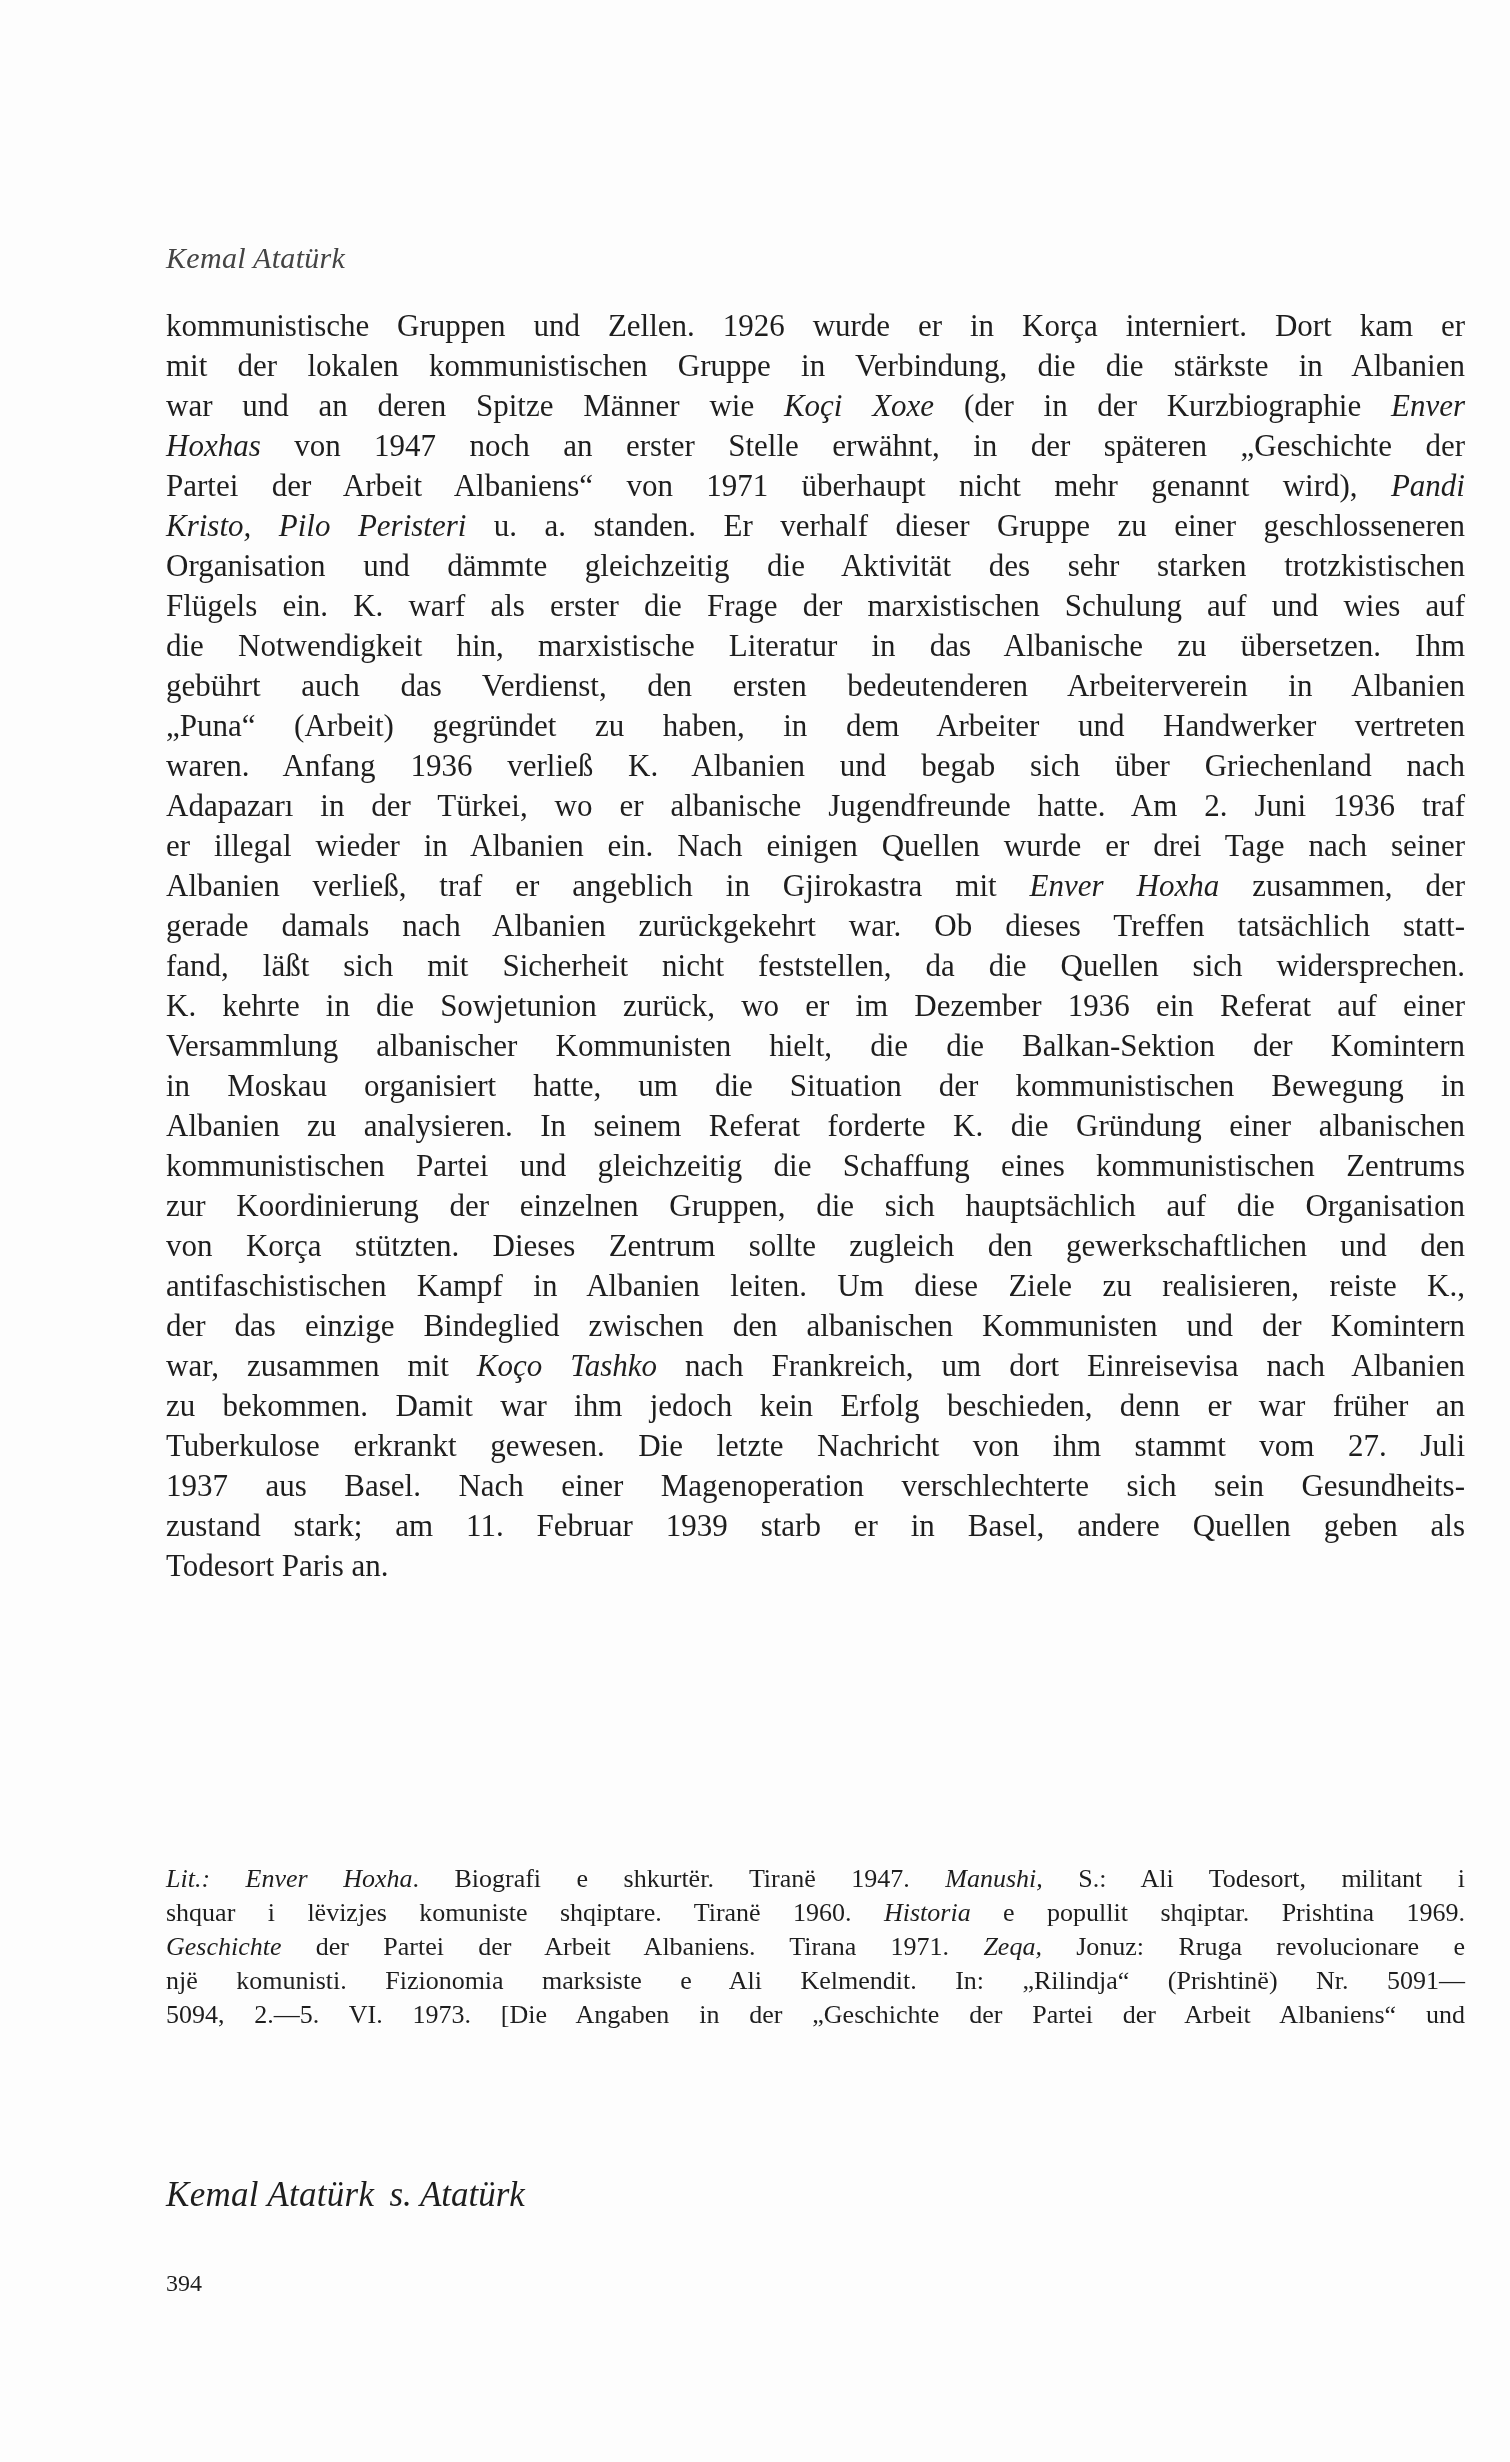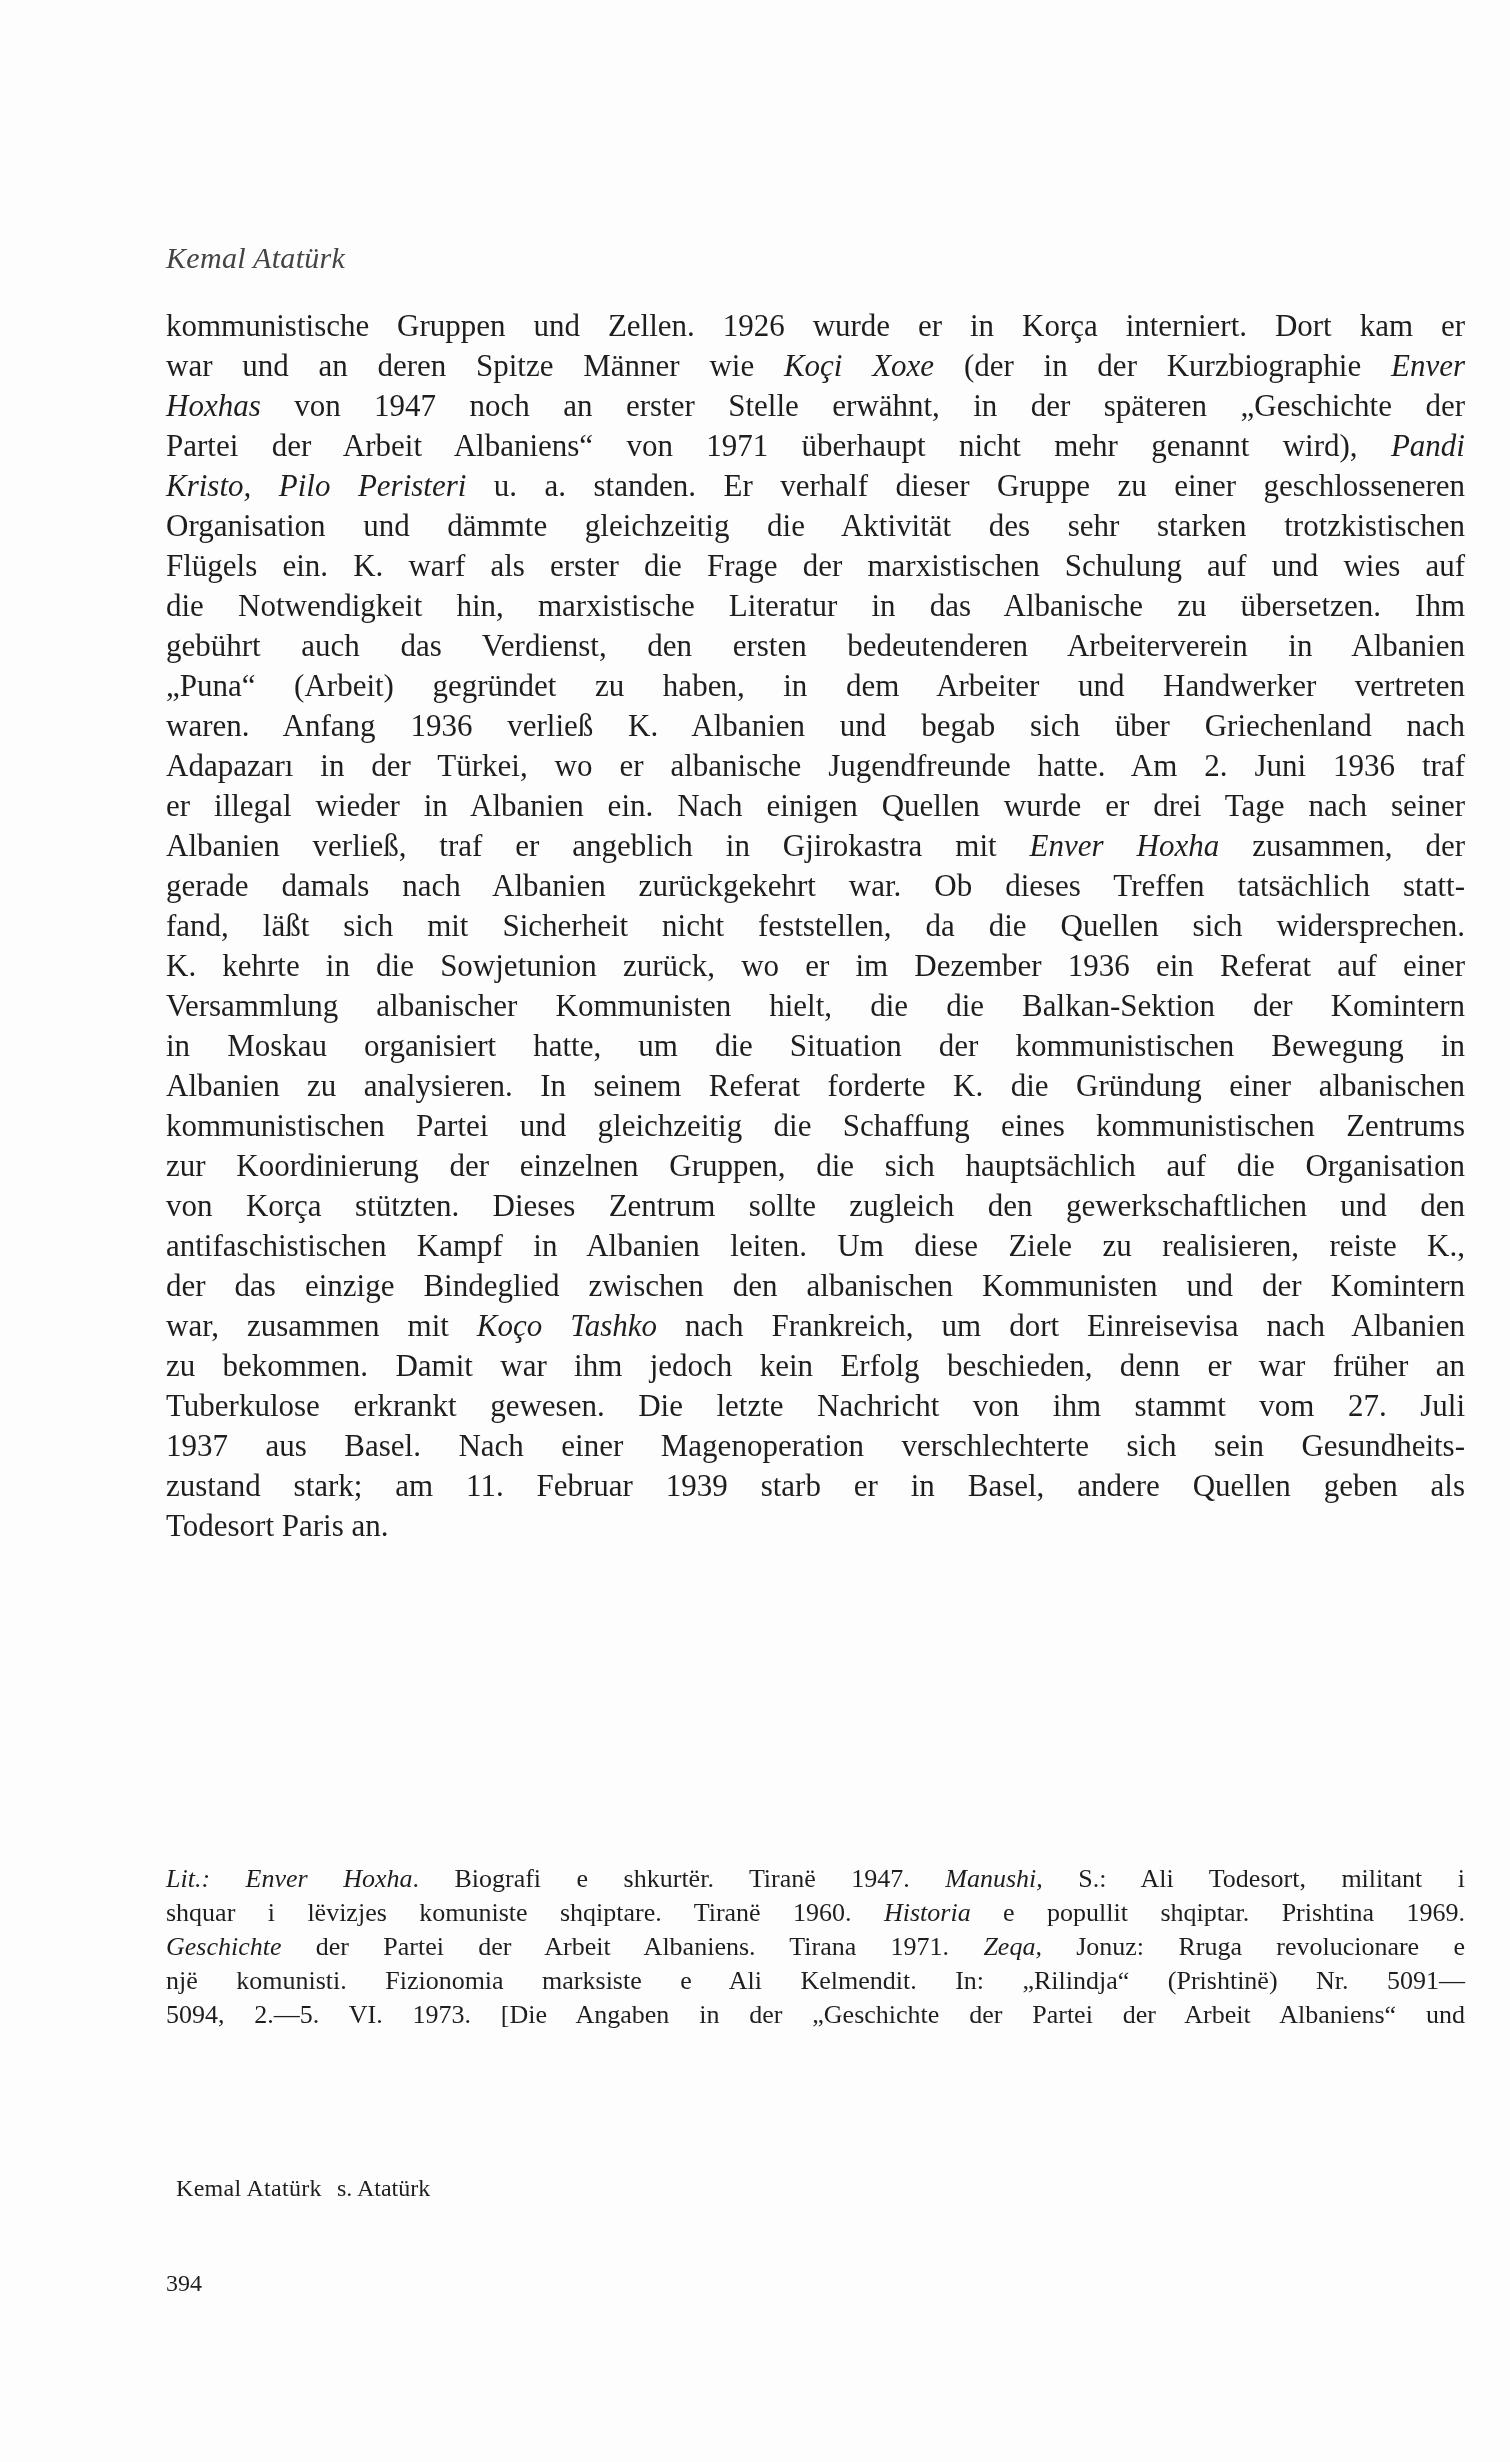--- a/index.html
+++ b/index.html
@@ -8,32 +8,33 @@
   .running-head { position: absolute; left: 166px; top: 241px; font-size: 30px;
                   font-style: italic; color: #444; letter-spacing: 0.3px; }
   .body-text { position: absolute; left: 166px; top: 306px; width: 1299px; }
   .line { font-size: 31px; line-height: 40px; height: 40px; white-space: nowrap;
           text-align: justify; text-align-last: justify; }
   .line.last { text-align-last: left; }
   .lit { position: absolute; left: 166px; top: 1862px; width: 1299px; }
   .lit .line { font-size: 26px; line-height: 34px; height: 34px; }
   .lit .sig-line { display: flex; justify-content: space-between; }
   i { }
-  .xref { position: absolute; left: 176px; top: 2175px; font-size: 24px; }
+  .xref { position: absolute; left: 166px; top: 2175px; font-size: 35px; font-style: italic; }
   .xref .head { font-weight: normal; letter-spacing: 0.3px; }
   .xref .sep { margin-left: 15px; }
   .page-num { position: absolute; left: 166px; top: 2270px; font-size: 24px; }
 </style>
 </head>
 <body>
 
 <div class="running-head">Kemal Atatürk</div>
 
 <div class="body-text" id="body-text">
     <div class="line"><span>kommunistische Gruppen und Zellen. 1926 wurde er in Korça interniert. Dort kam er</span></div>
+    <div class="line"><span>mit der lokalen kommunistischen Gruppe in Verbindung, die die stärkste in Albanien</span></div>
     <div class="line"><span>war und an deren Spitze Männer wie </span><i>Koçi Xoxe</i><span> (der in der Kurzbiographie </span><i>Enver</i></div>
     <div class="line"><i>Hoxhas</i><span> von 1947 noch an erster Stelle erwähnt, in der späteren „Geschichte der</span></div>
     <div class="line"><span>Partei der Arbeit Albaniens“ von 1971 überhaupt nicht mehr genannt wird), </span><i>Pandi</i></div>
     <div class="line"><i>Kristo, Pilo Peristeri</i><span> u. a. standen. Er verhalf dieser Gruppe zu einer geschlosseneren</span></div>
     <div class="line"><span>Organisation und dämmte gleichzeitig die Aktivität des sehr starken trotzkistischen</span></div>
     <div class="line"><span>Flügels ein. K. warf als erster die Frage der marxistischen Schulung auf und wies auf</span></div>
     <div class="line"><span>die Notwendigkeit hin, marxistische Literatur in das Albanische zu übersetzen. Ihm</span></div>
     <div class="line"><span>gebührt auch das Verdienst, den ersten bedeutenderen Arbeiterverein in Albanien</span></div>
     <div class="line"><span>„Puna“ (Arbeit) gegründet zu haben, in dem Arbeiter und Handwerker vertreten</span></div>
     <div class="line"><span>waren. Anfang 1936 verließ K. Albanien und begab sich über Griechenland nach</span></div>

